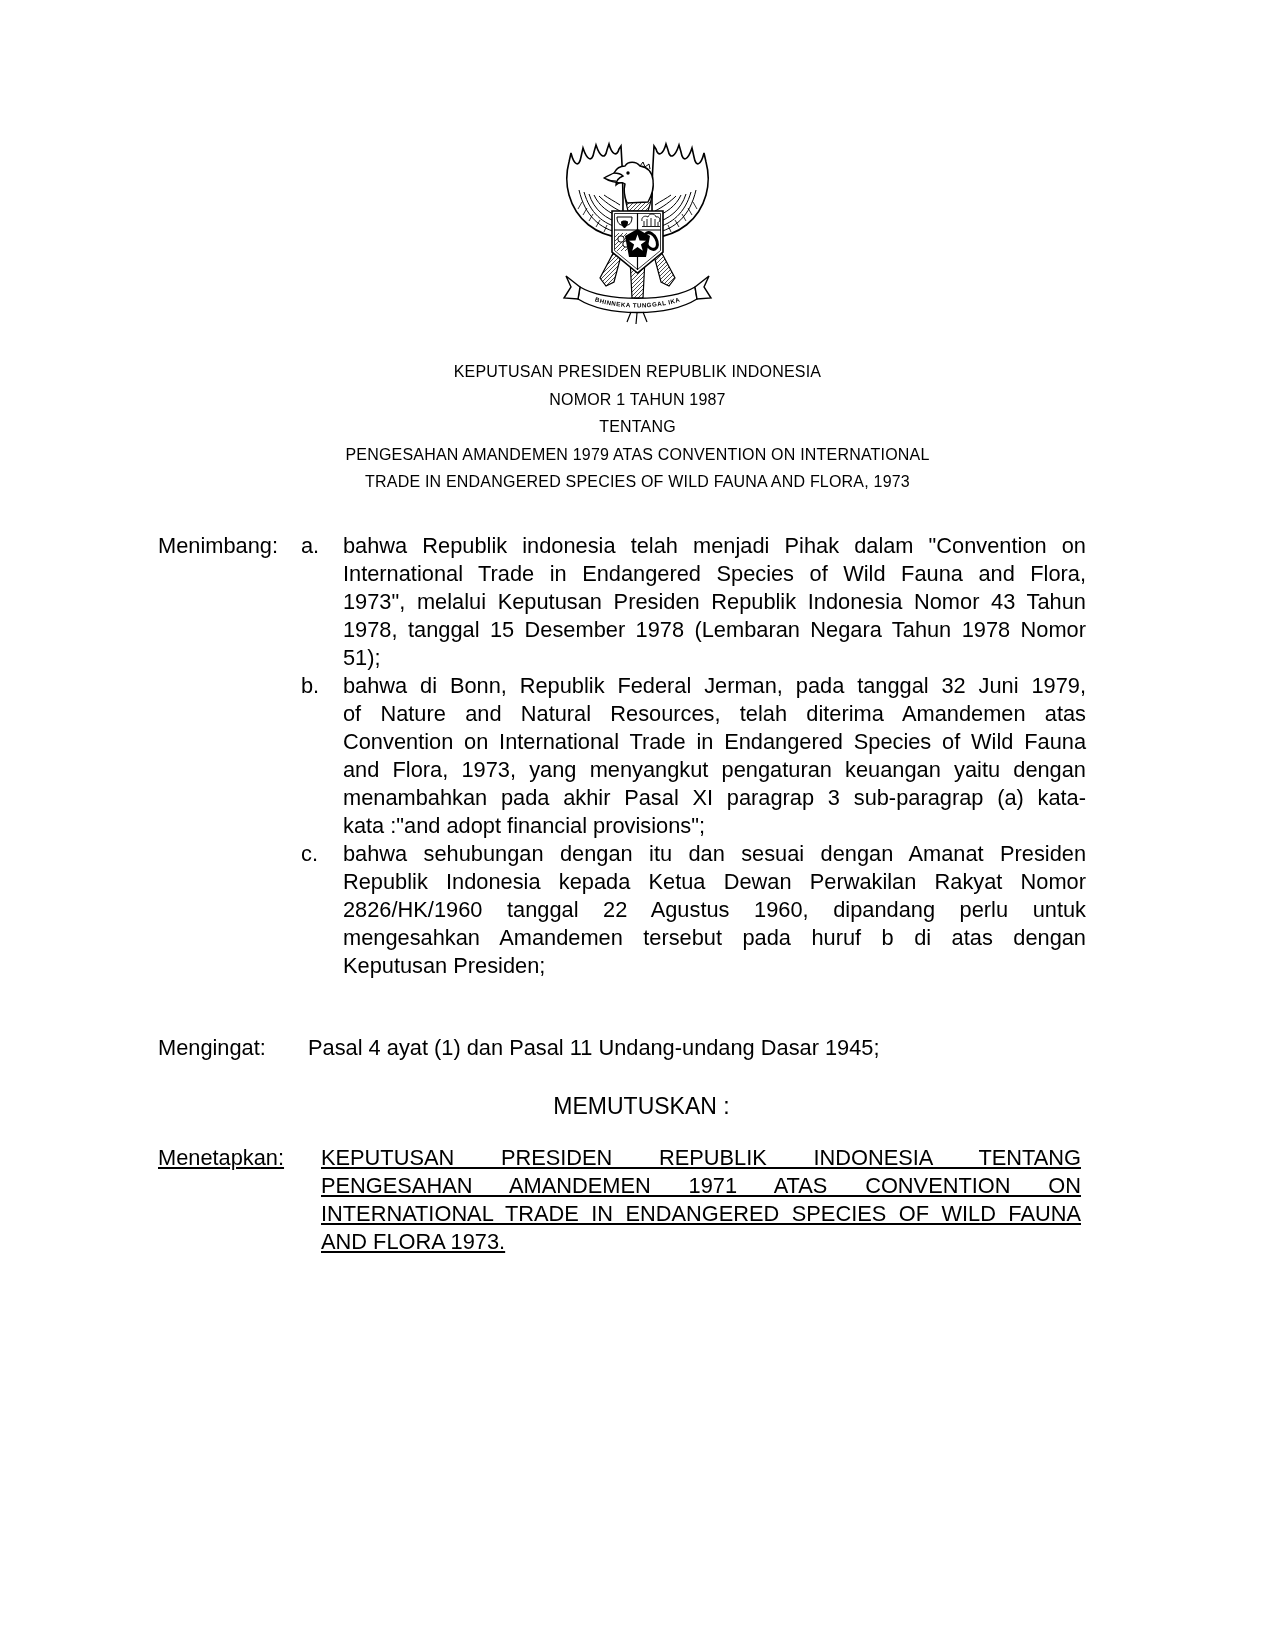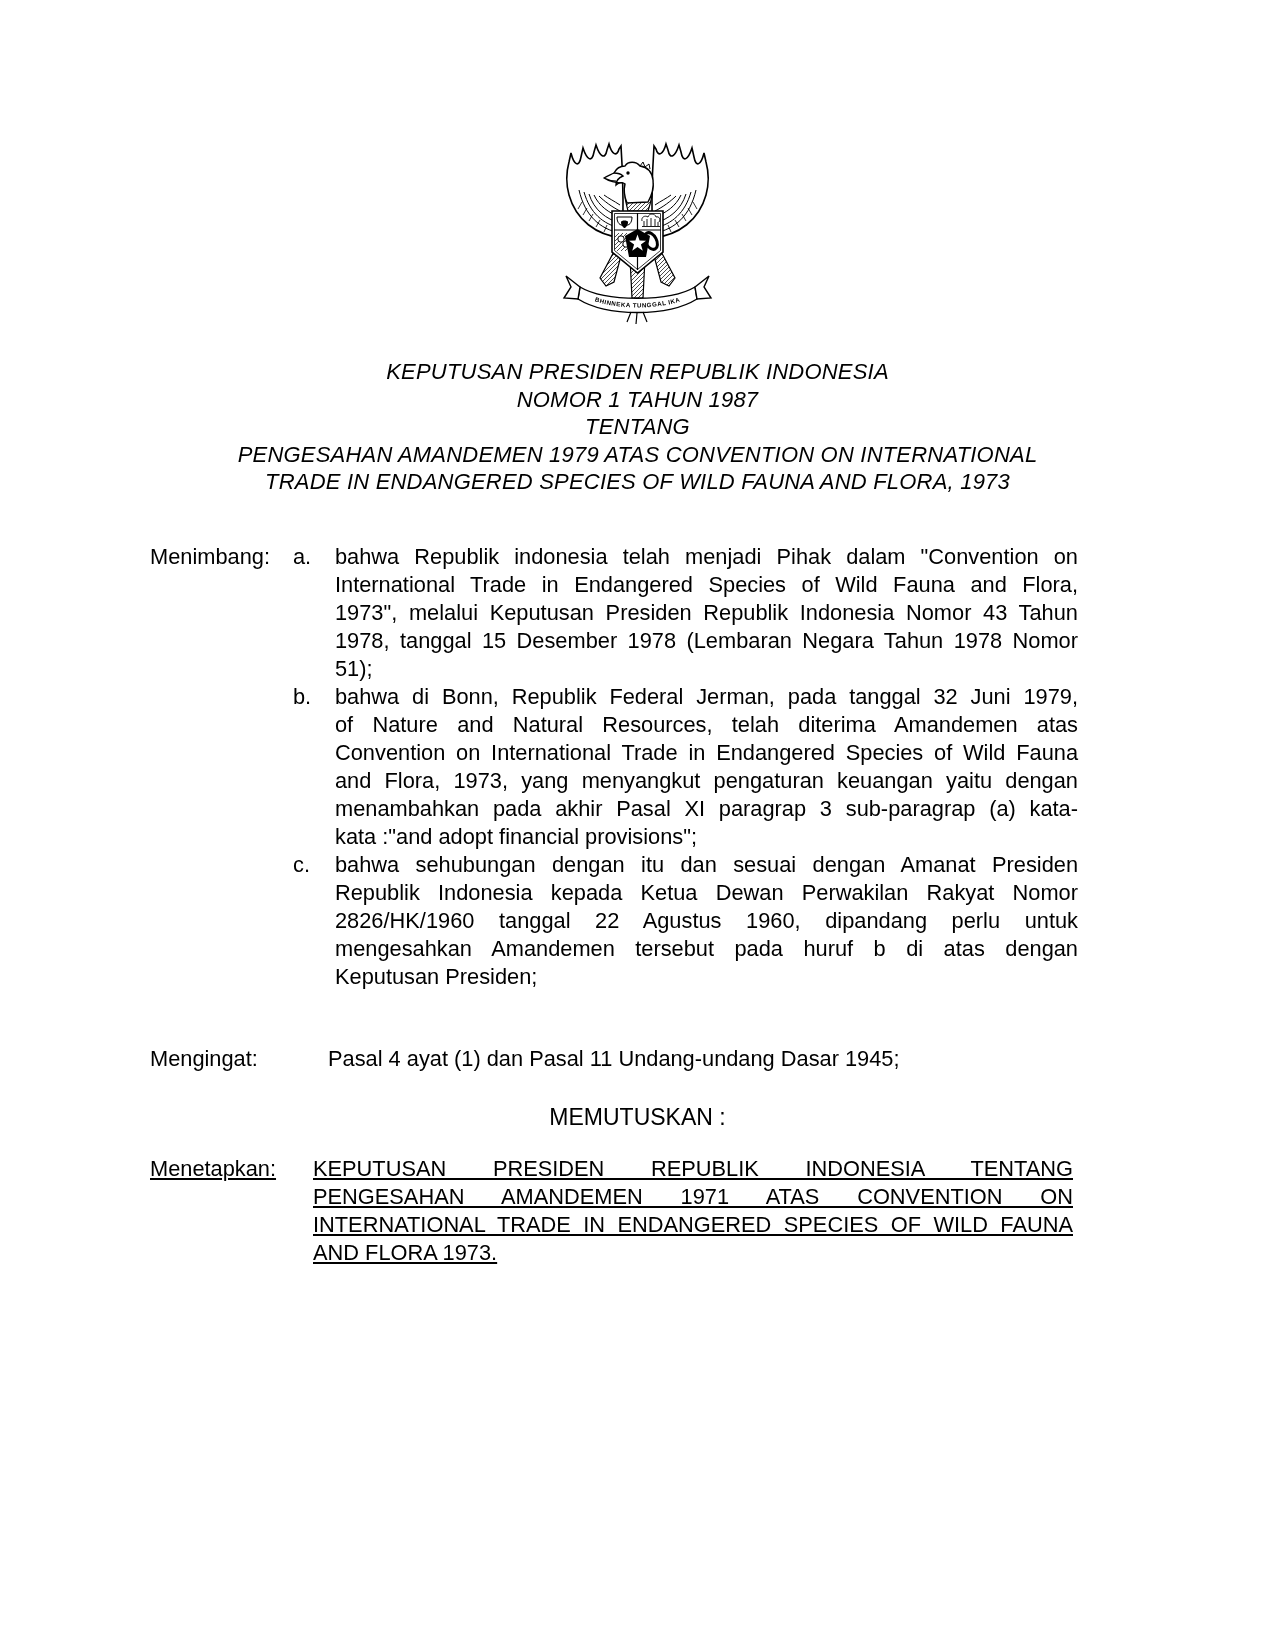--- a/index.html
+++ b/index.html
@@ -15,44 +15,43 @@
 
   .emblem {
     display: block;
     margin: 140px auto 0 auto;
     width: 155px; height: 185px;
   }
 
   .title-block {
     margin-top: 33px;
     text-align: center;
-    font-size: 22px;
+    font-size: 16px;
     line-height: 27.5px;
     letter-spacing: 0.2px;
-    font-style: italic;
   }
   .issuer-line {
     margin-top: 28px;
     text-align: center;
     font-size: 22px;
     line-height: 27.5px;
   }
 
-  .content { margin-top: 47px; font-size: 21.8px; line-height: 28px; }
+  .content { margin-top: 36px; font-size: 21.8px; line-height: 28px; padding-left: 8px; }
   .row { display: flex; padding-left: 150px; }
   .label { width: 143px; flex: none; }
   .items { width: 780px; flex: none; }
   .item { display: flex; }
   .marker { width: 42px; flex: none; }
   .ptext { width: 743px; flex: none; }
 
   .jline { text-align: justify; text-align-last: justify; }
   .jline.last { text-align-last: left; }
 
-  .mengingat { margin-top: 54px; gap: 28px; }
+  .mengingat { margin-top: 54px; }
   .mengingat .label { width: 150px; }
   .mengingat .mtext { flex: 1; }
 
   .memutuskan {
     margin-top: 30px;
     text-align: center;
     font-size: 23px;
     line-height: 28px;
   }
 

